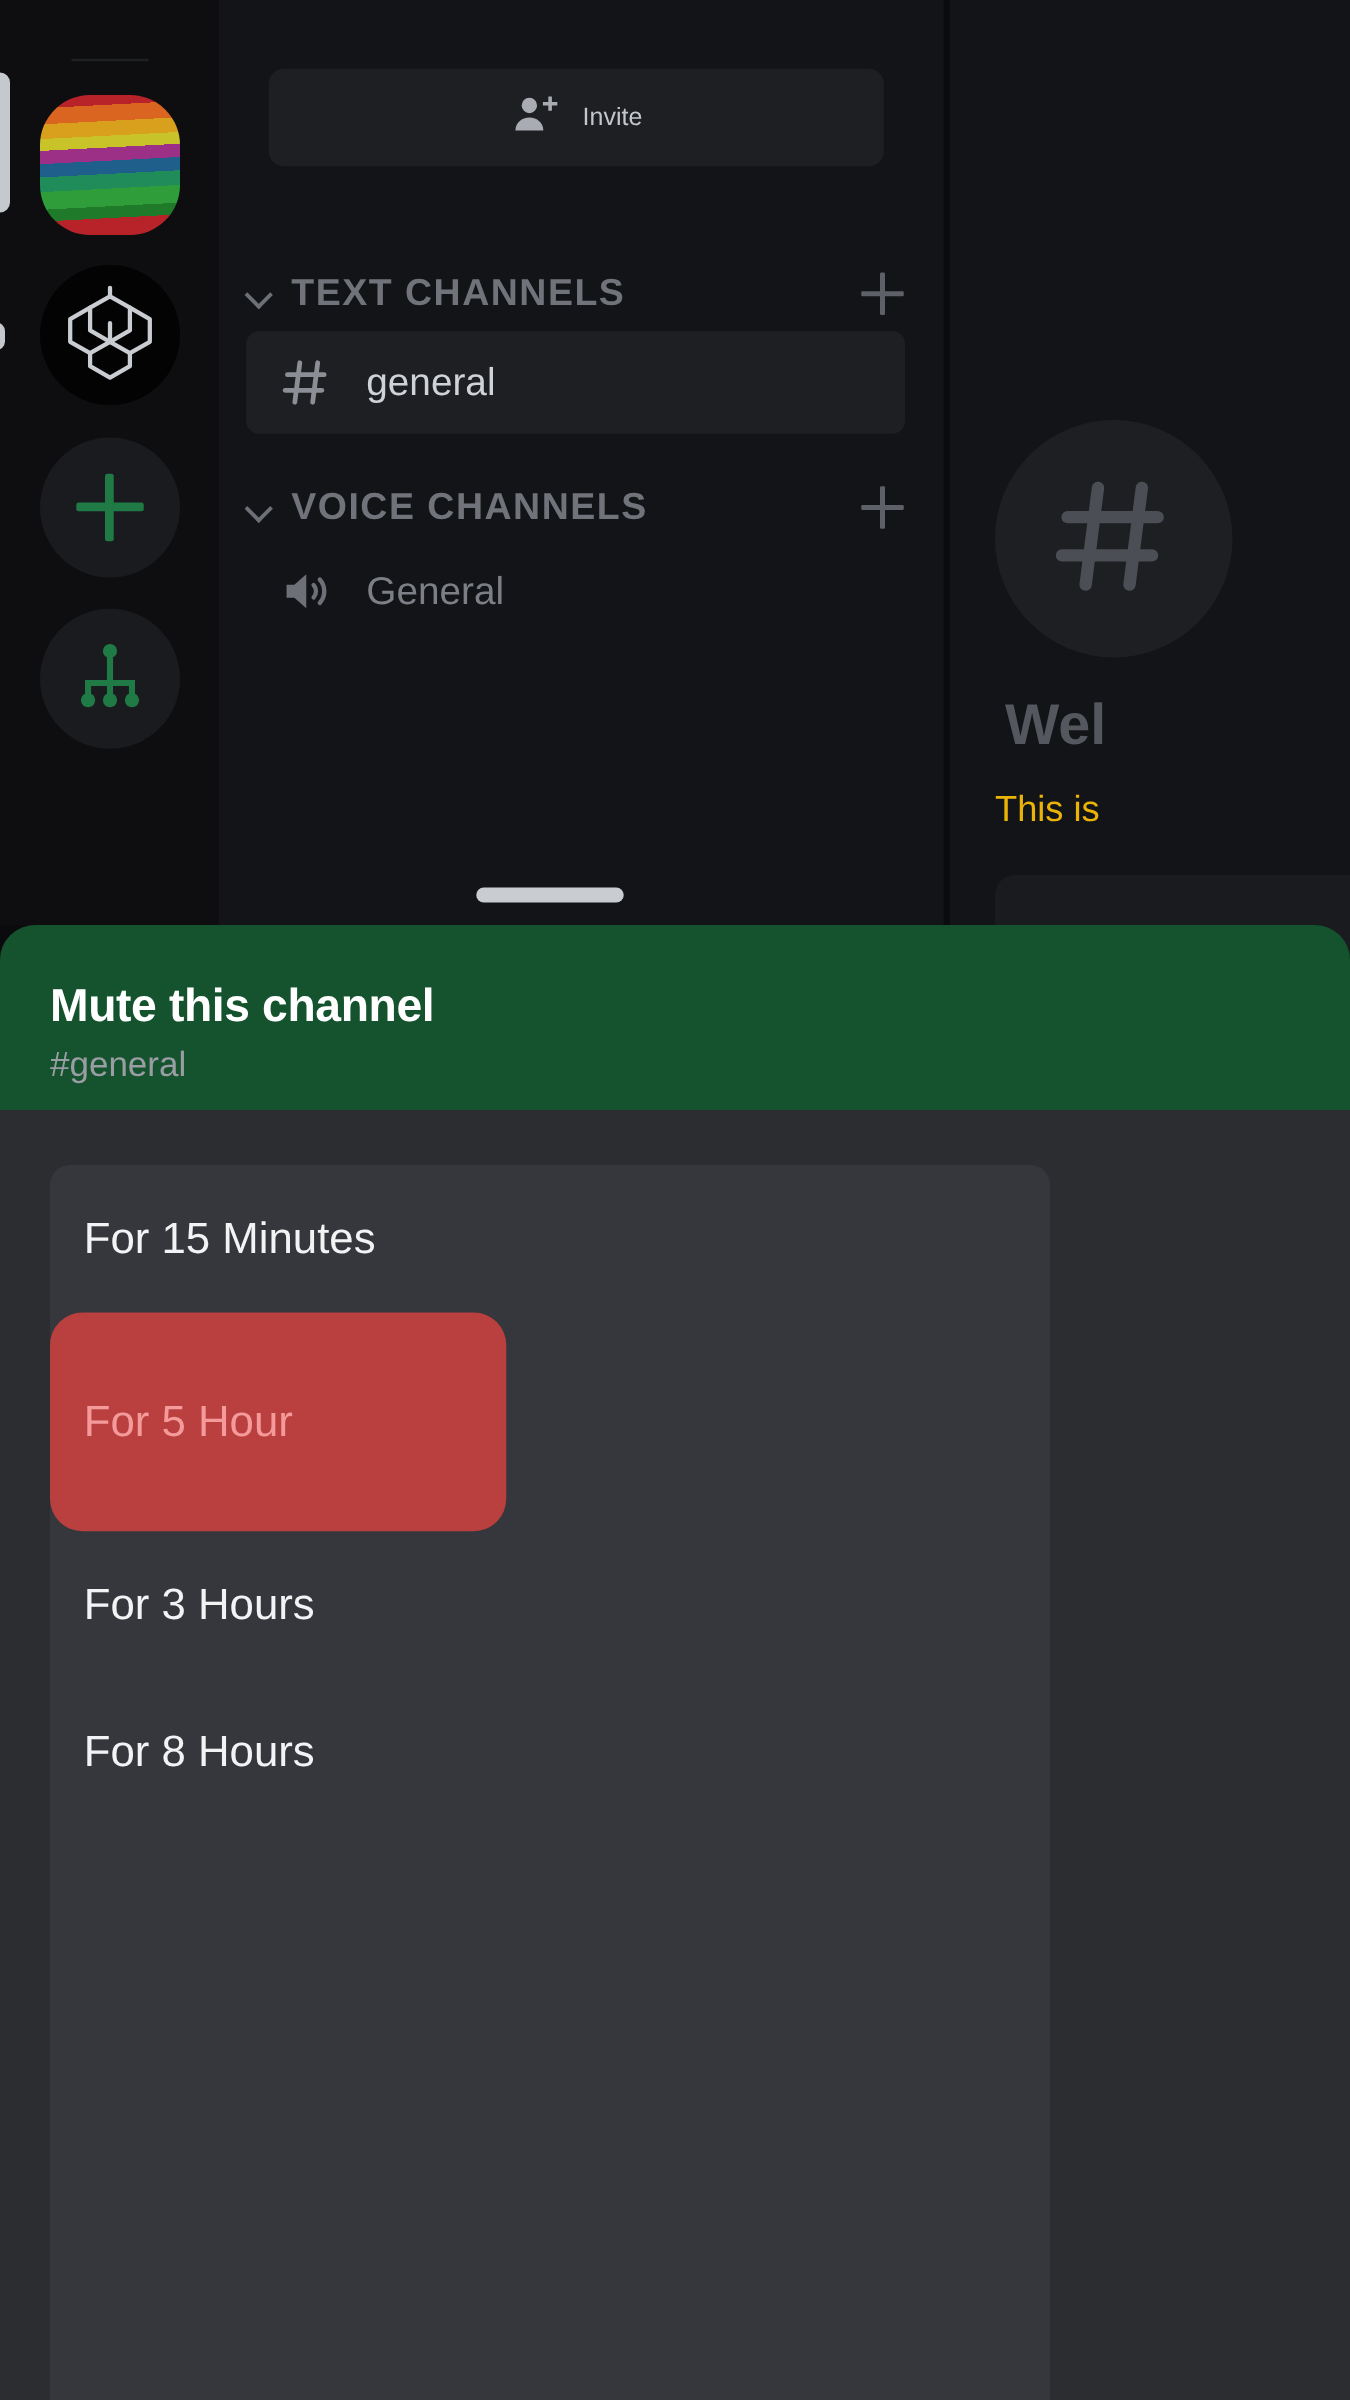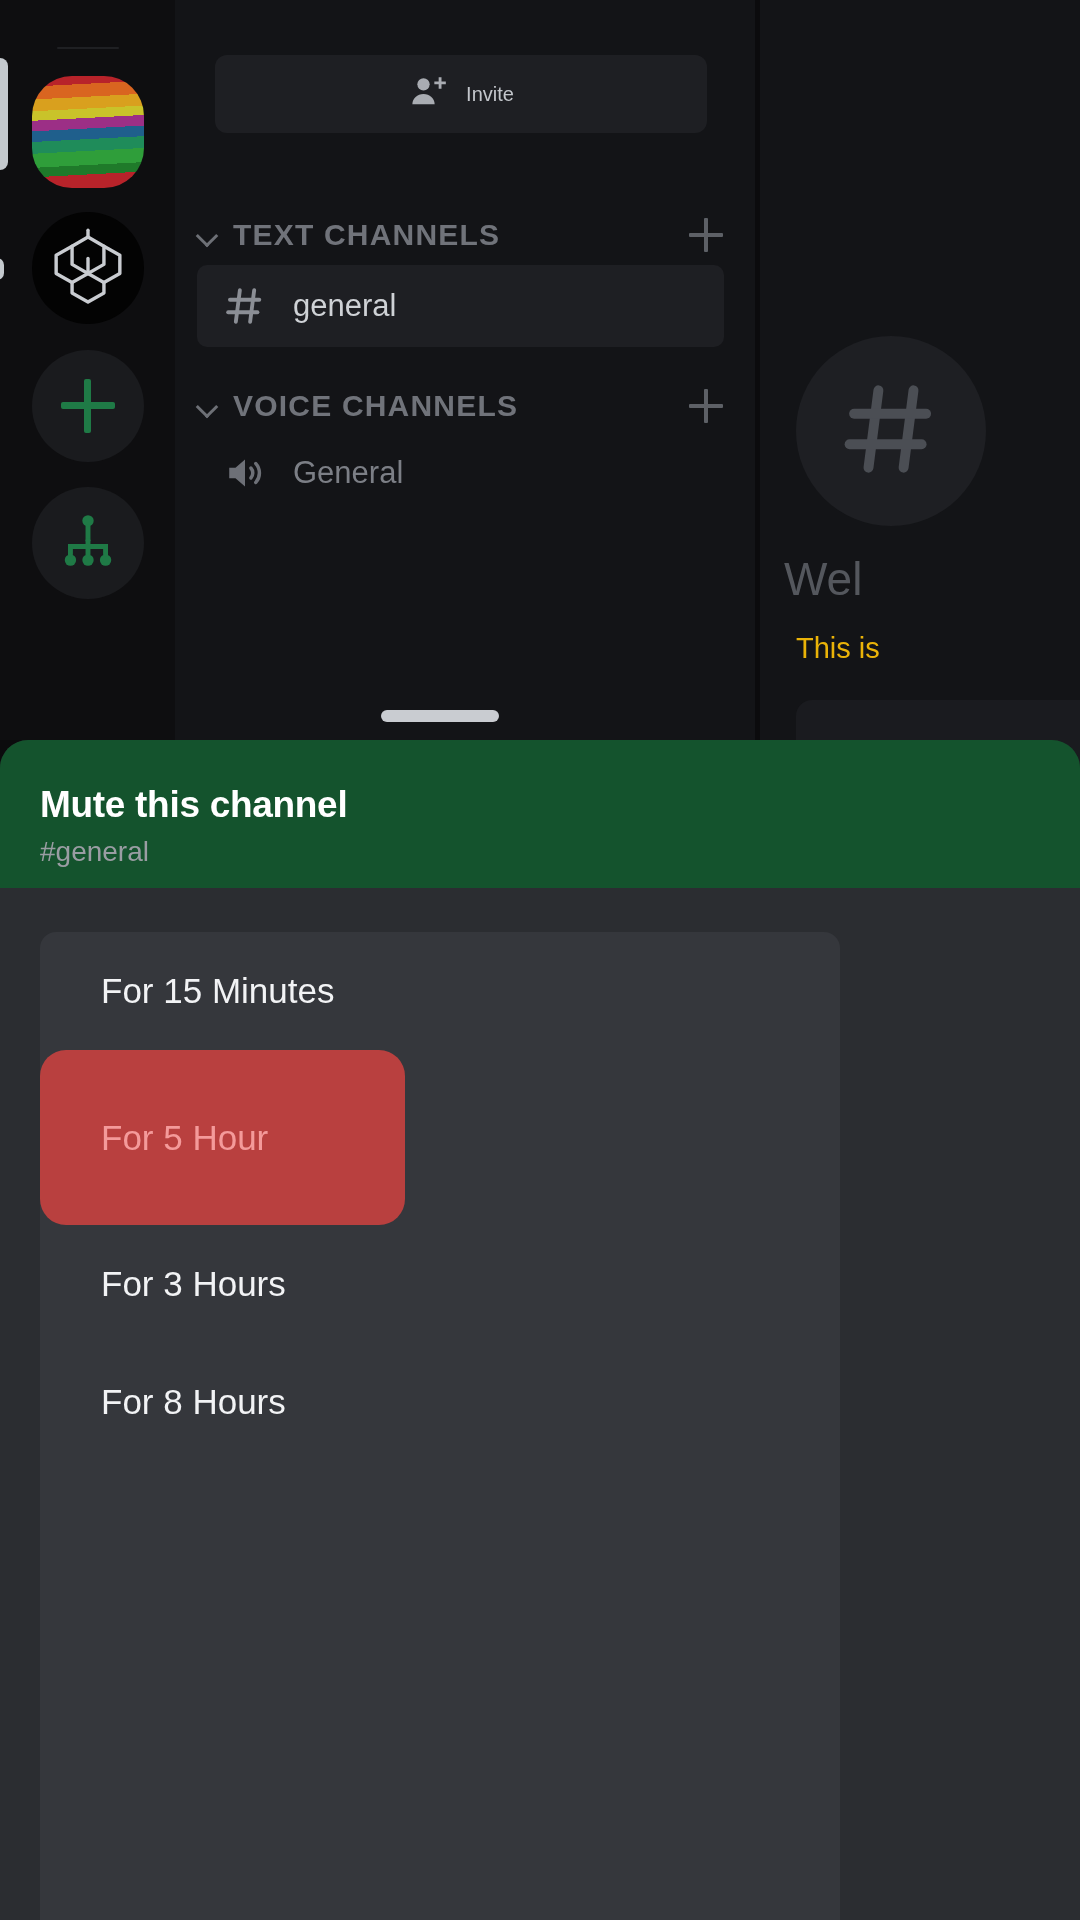--- a/index.html
+++ b/index.html
@@ -118,22 +118,22 @@
   .chat-area {
     position:absolute; left:760px; top:0; width:320px; height:740px;
     background:#131417;
   }
   .chat-hash-circle {
     position:absolute; left:36px; top:336px; width:190px; height:190px;
     border-radius:95px; background:#1e1f23;
     display:flex; align-items:center; justify-content:center;
   }
   .chat-welcome {
-    position:absolute; left:24px; top:552px;
-    font-size:46px; font-weight:normal; color:#54575d; white-space:nowrap;
+    position:absolute; left:44px; top:552px;
+    font-size:46px; font-weight:bold; color:#54575d; white-space:nowrap;
   }
   .chat-sub {
     position:absolute; left:36px; top:632px;
     font-size:29px; color:#eab308; white-space:nowrap;
   }
   .chat-pillbox {
     position:absolute; left:36px; top:700px; width:300px; height:70px;
     border-radius:16px; background:#1a1b1f;
   }
 
@@ -169,21 +169,21 @@
   }
   .options-card {
     position:absolute; left:40px; top:44px; width:800px; bottom:0;
     background:#35373c; border-top-left-radius:16px; border-top-right-radius:16px;
   }
   .option {
     position:absolute; left:0; width:800px; height:118px;
     display:flex; align-items:center;
   }
   .option-label {
-    margin-left:61px; font-size:35px; color:#f2f3f5; font-weight:500;
+    margin-left:27px; font-size:35px; color:#f2f3f5; font-weight:500;
   }
   .option.selected {
     left:0; width:365px; height:175px;
     background:#b9403f; border-radius:26px;
   }
   .option.selected .option-label { color:#f49a9a; }
 
   .opt-0 { top:0; }
   .opt-1 { top:118px; }
   .opt-2 { top:293px; }

